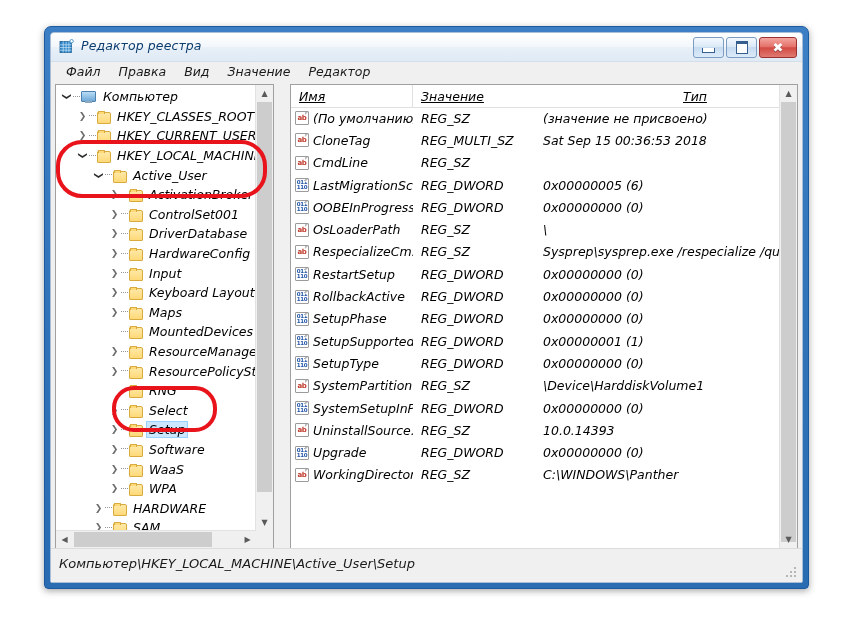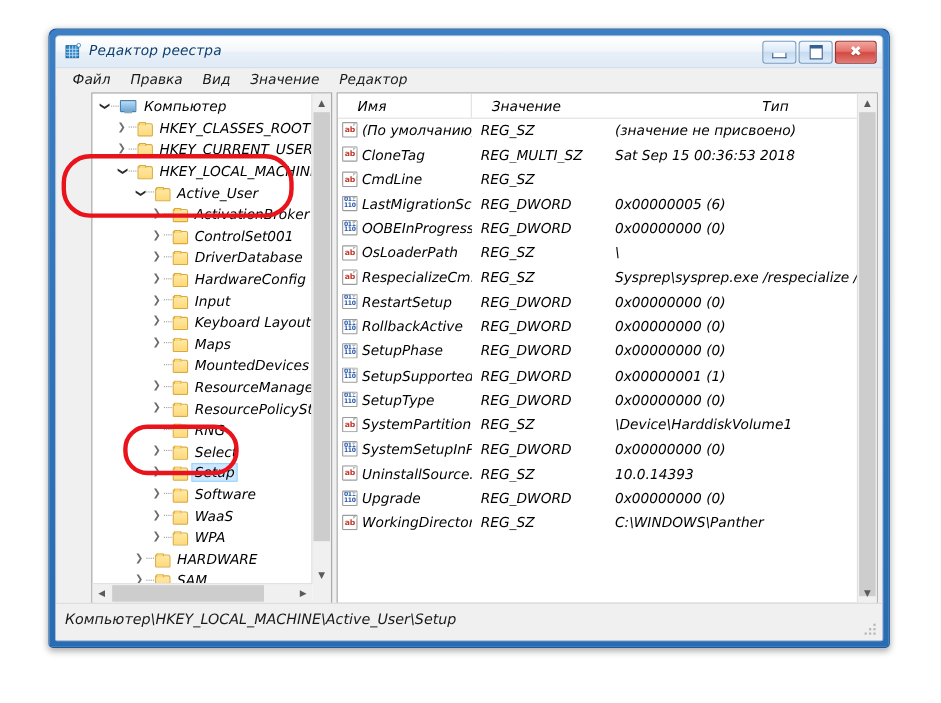--- a/index.html
+++ b/index.html
@@ -66,21 +66,21 @@
   }
   .menu-item{
     font-size:12.5px;font-style:italic;color:#1a1a1a;
     padding:2px 9px;cursor:default;white-space:nowrap;
   }
 
   
   .content{
     position:absolute;left:0;right:0;top:51px;bottom:33px;
     background:#f0f0f0;padding:0 4px;box-sizing:border-box;
-    display:flex;gap:4px;margin-left:28px;
+    display:flex;gap:16px;
   }
   .pane{
     background:#ffffff;border:1px solid #a0a0a0;
     box-sizing:border-box;position:relative;overflow:hidden;
   }
   .tree-pane{width:219px;flex:0 0 219px;}
   .list-pane{flex:1 1 auto;}
 
   
   .tree-scroll{position:absolute;left:0;top:0;right:17px;bottom:17px;overflow:hidden;}
@@ -140,22 +140,22 @@
   }
   .hsb .thumb{position:absolute;top:1px;bottom:1px;background:#cdcdcd;cursor:pointer;}
   .sb-corner{position:absolute;right:0;bottom:0;width:17px;height:17px;background:#f0f0f0;}
 
   
   .lv-head{
     display:flex;height:22px;background:#ffffff;border-bottom:1px solid #e0e0e0;
     font-size:12.5px;font-style:italic;color:#000;
   }
   .lv-head .cell{
-    display:flex;align-items:center;padding-left:18px;box-sizing:border-box;
-    border-right:1px solid #e0e0e0;cursor:pointer;
+    display:flex;align-items:center;padding-left:8px;box-sizing:border-box;
+    border-right:1px solid #e0e0e0;cursor:pointer;text-decoration:underline;
   }
   .c-name{width:122px;flex:0 0 122px;}
   .c-type{width:122px;flex:0 0 122px;}
   .c-val{flex:1 1 auto;border-right:none !important;}
   .lv-rows{position:absolute;left:0;right:17px;top:22px;bottom:0;overflow:hidden;}
   .lrow{
     display:flex;height:22.3px;align-items:center;
     font-size:12.5px;font-style:italic;color:#000;white-space:nowrap;cursor:default;
   }
   .lrow .rcell{padding-left:8px;box-sizing:border-box;overflow:hidden;}

